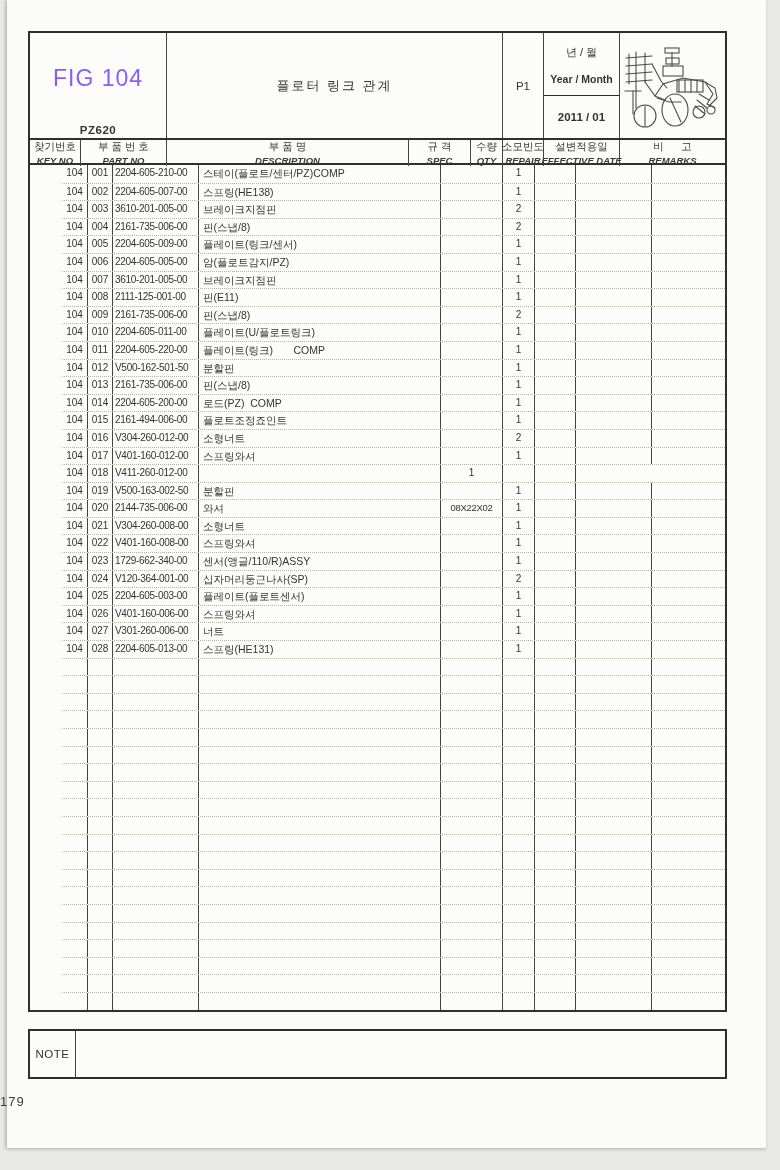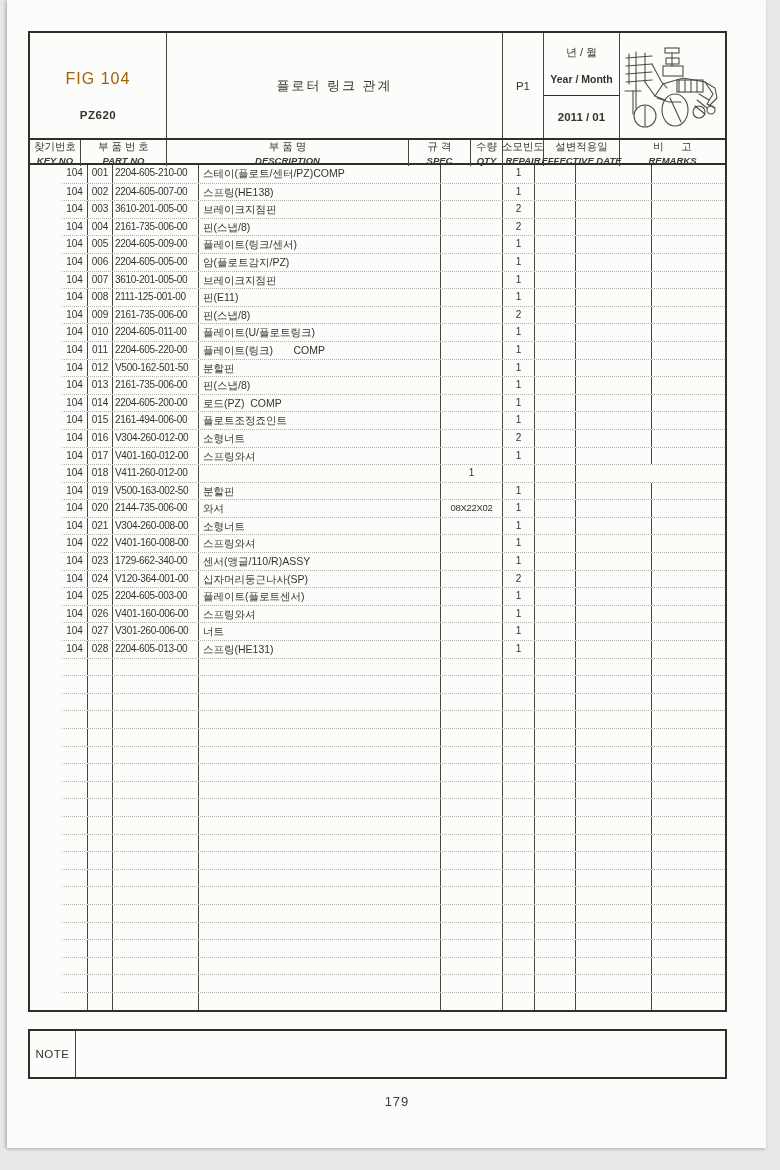--- a/index.html
+++ b/index.html
@@ -17,22 +17,22 @@
   }
   
   .fig-table {
     position:absolute; left:28px; top:31px; width:699px;
     border:2px solid #2f2f2b; background:#fcfcfa;
   }
   .cellline { border-right:1px solid #45453f; }
   
   .tophdr { display:grid; grid-template-columns:137px 336px 41px 76px 1fr; height:107px; border-bottom:2px solid #2f2f2b; }
   .fig-cell { position:relative; display:flex; align-items:center; justify-content:center; }
-  .fig-no { font-size:16px; letter-spacing:1px; color:#a16207; margin-top:-14px; }
-  .model-no { position:absolute; bottom:17px; left:0; width:100%; text-align:center; font-size:11.5px; font-weight:bold; letter-spacing:.5px;margin-top:9px; }
+  .fig-no { font-size:23px; letter-spacing:1px; color:#8b5cf6; margin-top:-14px; }
+  .model-no { position:absolute; bottom:2px; left:0; width:100%; text-align:center; font-size:11.5px; font-weight:bold; letter-spacing:.5px;margin-top:9px; }
   .title-cell { display:flex; align-items:center; justify-content:center; font-size:13px; letter-spacing:2px; }
   .p1-cell { display:flex; align-items:center; justify-content:center; font-size:11.5px; }
   .year-cell { display:flex; flex-direction:column; }
   .ym-top { flex:1 1 auto; display:flex; flex-direction:column; align-items:center; justify-content:space-around; padding:6px 0 4px; border-bottom:1.5px solid #2f2f2b; }
   .ym-ko { font-size:11px; }
   .ym-en { font-size:10.5px; font-weight:bold; }
   .ym-date { height:42px; display:flex; align-items:center; justify-content:center; font-size:11.5px; font-weight:bold; }
   .illus-cell { display:flex; align-items:center; justify-content:center; overflow:hidden; }
   
   .colhdr { display:grid; grid-template-columns:51px 86px 242px 62px 32px 41px 76px 1fr; height:25px; border-bottom:2px solid #2f2f2b; }
@@ -50,21 +50,21 @@
   .c-desc { font-size:10.5px; padding-left:4px; }
   .c-spec { text-align:center; font-size:9.5px; letter-spacing:-0.3px; }
   .c-qty { text-align:center; font-size:10px; }
   
   .note-box {
     position:absolute; left:28px; top:1029px; width:699px; height:50px;
     border:2px solid #2f2f2b; background:#fcfcfa; display:flex;
   }
   .note-label { width:46px; border-right:1px solid #45453f; display:flex; align-items:center; justify-content:center; font-size:11.5px; letter-spacing:.5px; }
   .note-body { flex:1; }
-  .page-no { position:absolute; left:0; top:1094px; width:100%; text-align:center; font-size:13px; color:#3c3c38; letter-spacing:1px;padding-left:14px; }
+  .page-no { position:absolute; left:0; top:1094px; width:100%; font-size:13px; color:#3c3c38; letter-spacing:1px; }
   svg .sk { stroke:#4c4c46; fill:none; stroke-width:1.1; stroke-linecap:round; }
 </style>
 </head>
 <body>
 
 <div class="sheet"></div>
 
 <div class="fig-table">
 
   <div class="tophdr">

